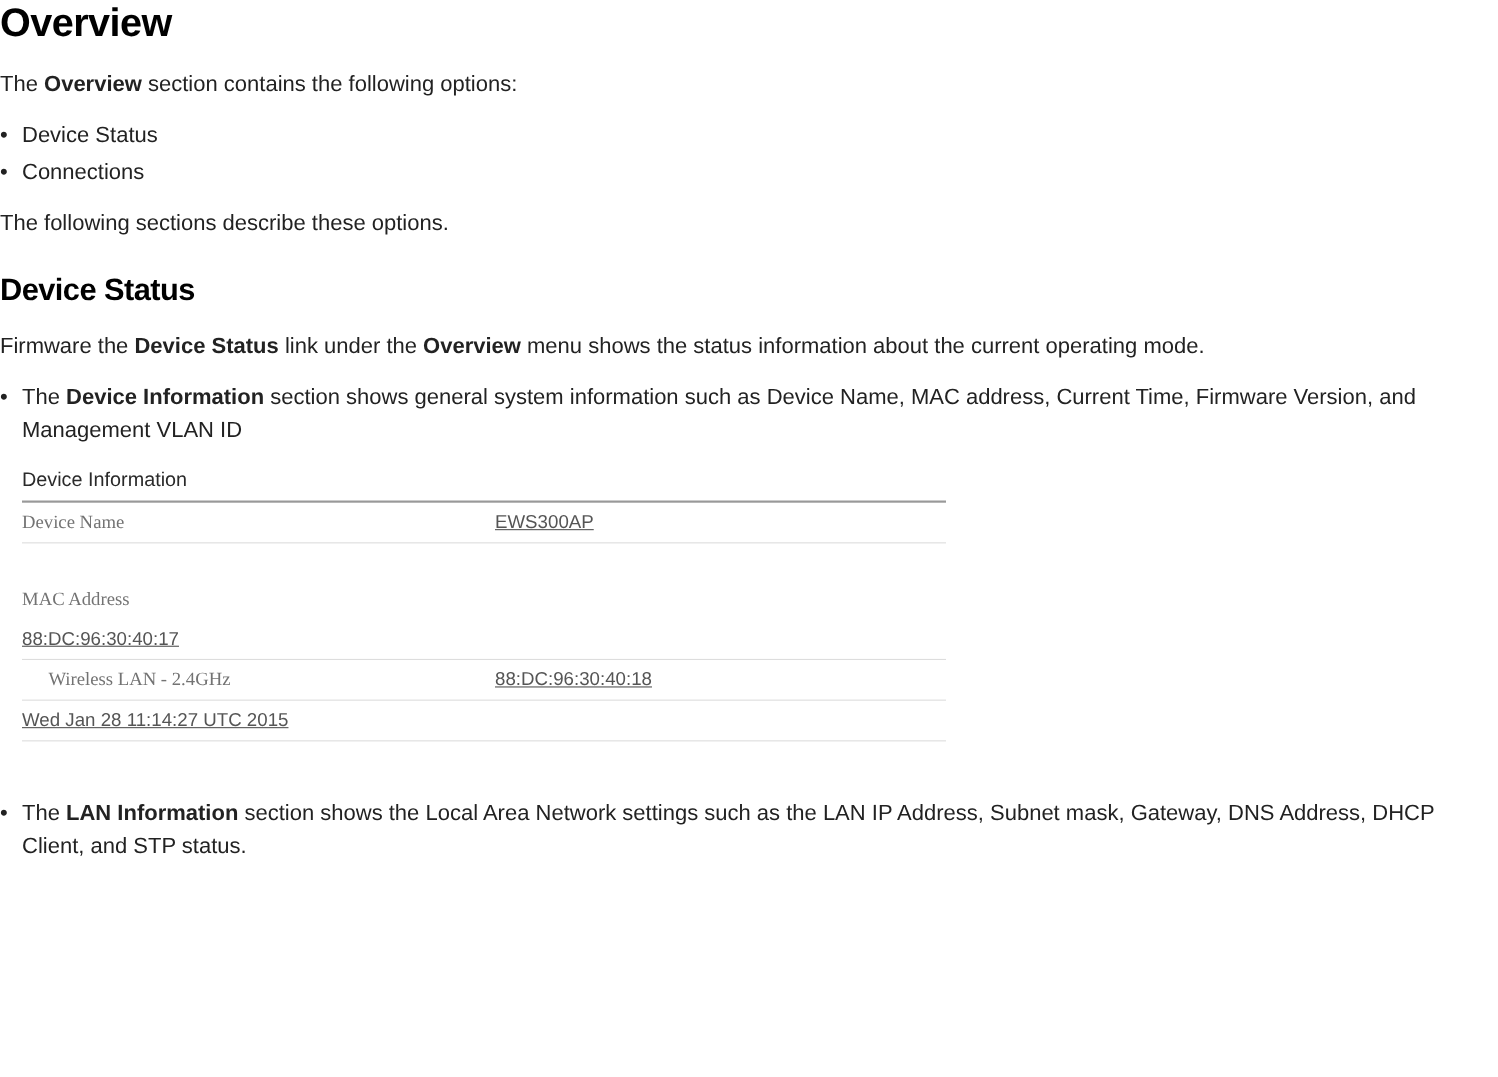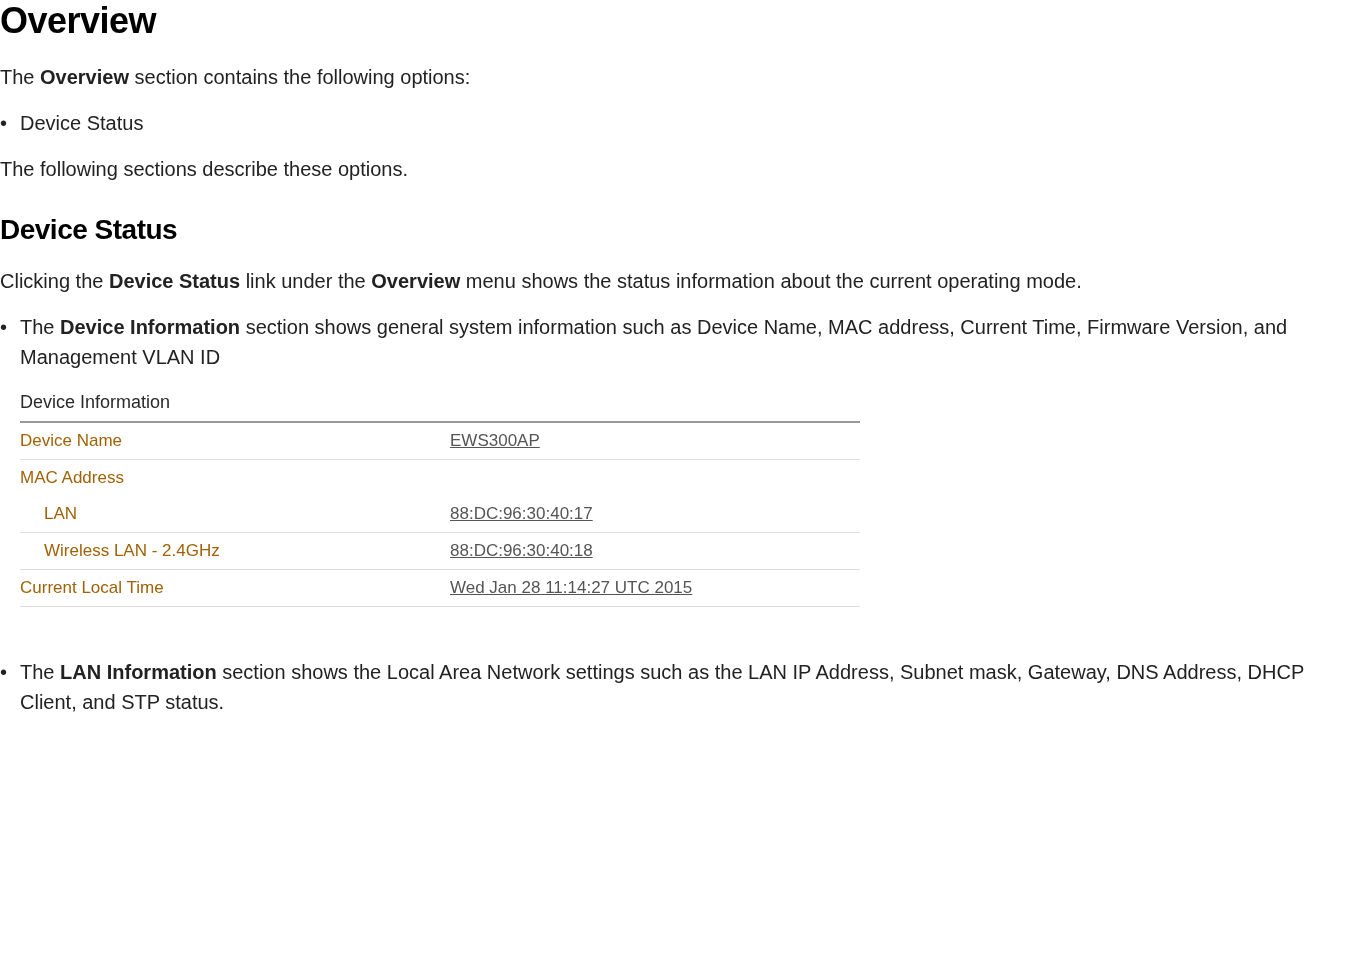--- a/index.html
+++ b/index.html
@@ -73,26 +73,28 @@
       border-top: 2px solid #999;
       margin-bottom: 0;
     }
     .device-info-row {
       display: flex;
       border-bottom: 1px solid #ddd;
       padding: 8px 0;
     }
     .device-info-row.no-border {
       border-bottom: none;
+      margin-top: 33px;
     }
     .device-info-label {
       width: 430px;
       font-size: 17px;
-      color: #a16207;
+      color: #737373;
       font-weight: 400;
+      font-family: Liberation Serif, serif;
     }
     .device-info-label.indent {
       padding-left: 24px;
     }
     .device-info-value {
       font-size: 17px;
       color: #555;
       font-weight: 400;
       text-decoration: underline;
     }
@@ -104,57 +106,56 @@
 <body>
 
 <h1>Overview</h1>
 
 <p>
   <span>The </span><span class="bold">Overview</span><span> section contains the following options:</span>
 </p>
 
 <ul>
   <li class="bullet-item">Device Status</li>
+  <li class="bullet-item">Connections</li>
 </ul>
 
 <p>The following sections describe these options.</p>
 
 <h2>Device Status</h2>
 
 <p>
-  <span>Clicking the </span><span class="bold">Device Status</span><span> link under the </span><span class="bold">Overview</span><span> menu shows the status information about the current operating mode.</span>
+  <span>Firmware the </span><span class="bold">Device Status</span><span> link under the </span><span class="bold">Overview</span><span> menu shows the status information about the current operating mode.</span>
 </p>
 
 <ul>
   <li class="bullet-item">
     <span>The </span><span class="bold">Device Information</span><span> section shows general system information such as Device Name, MAC address, Current Time, Firmware Version, and Management VLAN ID</span>
   </li>
 </ul>
 
 <div class="device-info-table">
   <div class="device-info-title">Device Information</div>
   <hr class="device-info-hr">
   <div class="device-info-row">
     <div class="device-info-label">Device Name</div>
     <div class="device-info-value">EWS300AP</div>
   </div>
   <div class="device-info-row no-border">
     <div class="device-info-label">MAC Address</div>
     <div class="device-info-value"></div>
   </div>
   <div class="device-info-row">
-    <div class="device-info-label indent">LAN</div>
     <div class="device-info-value">88:DC:96:30:40:17</div>
   </div>
   <div class="device-info-row">
     <div class="device-info-label indent">Wireless LAN - 2.4GHz</div>
     <div class="device-info-value">88:DC:96:30:40:18</div>
   </div>
   <div class="device-info-row">
-    <div class="device-info-label">Current Local Time</div>
     <div class="device-info-value">Wed Jan 28 11:14:27 UTC 2015</div>
   </div>
 </div>
 
 <ul class="lan-bullet">
   <li class="bullet-item">
     <span>The </span><span class="bold">LAN Information</span><span> section shows the Local Area Network settings such as the LAN IP Address, Subnet mask, Gateway, DNS Address, DHCP Client, and STP status.</span>
   </li>
 </ul>
 

